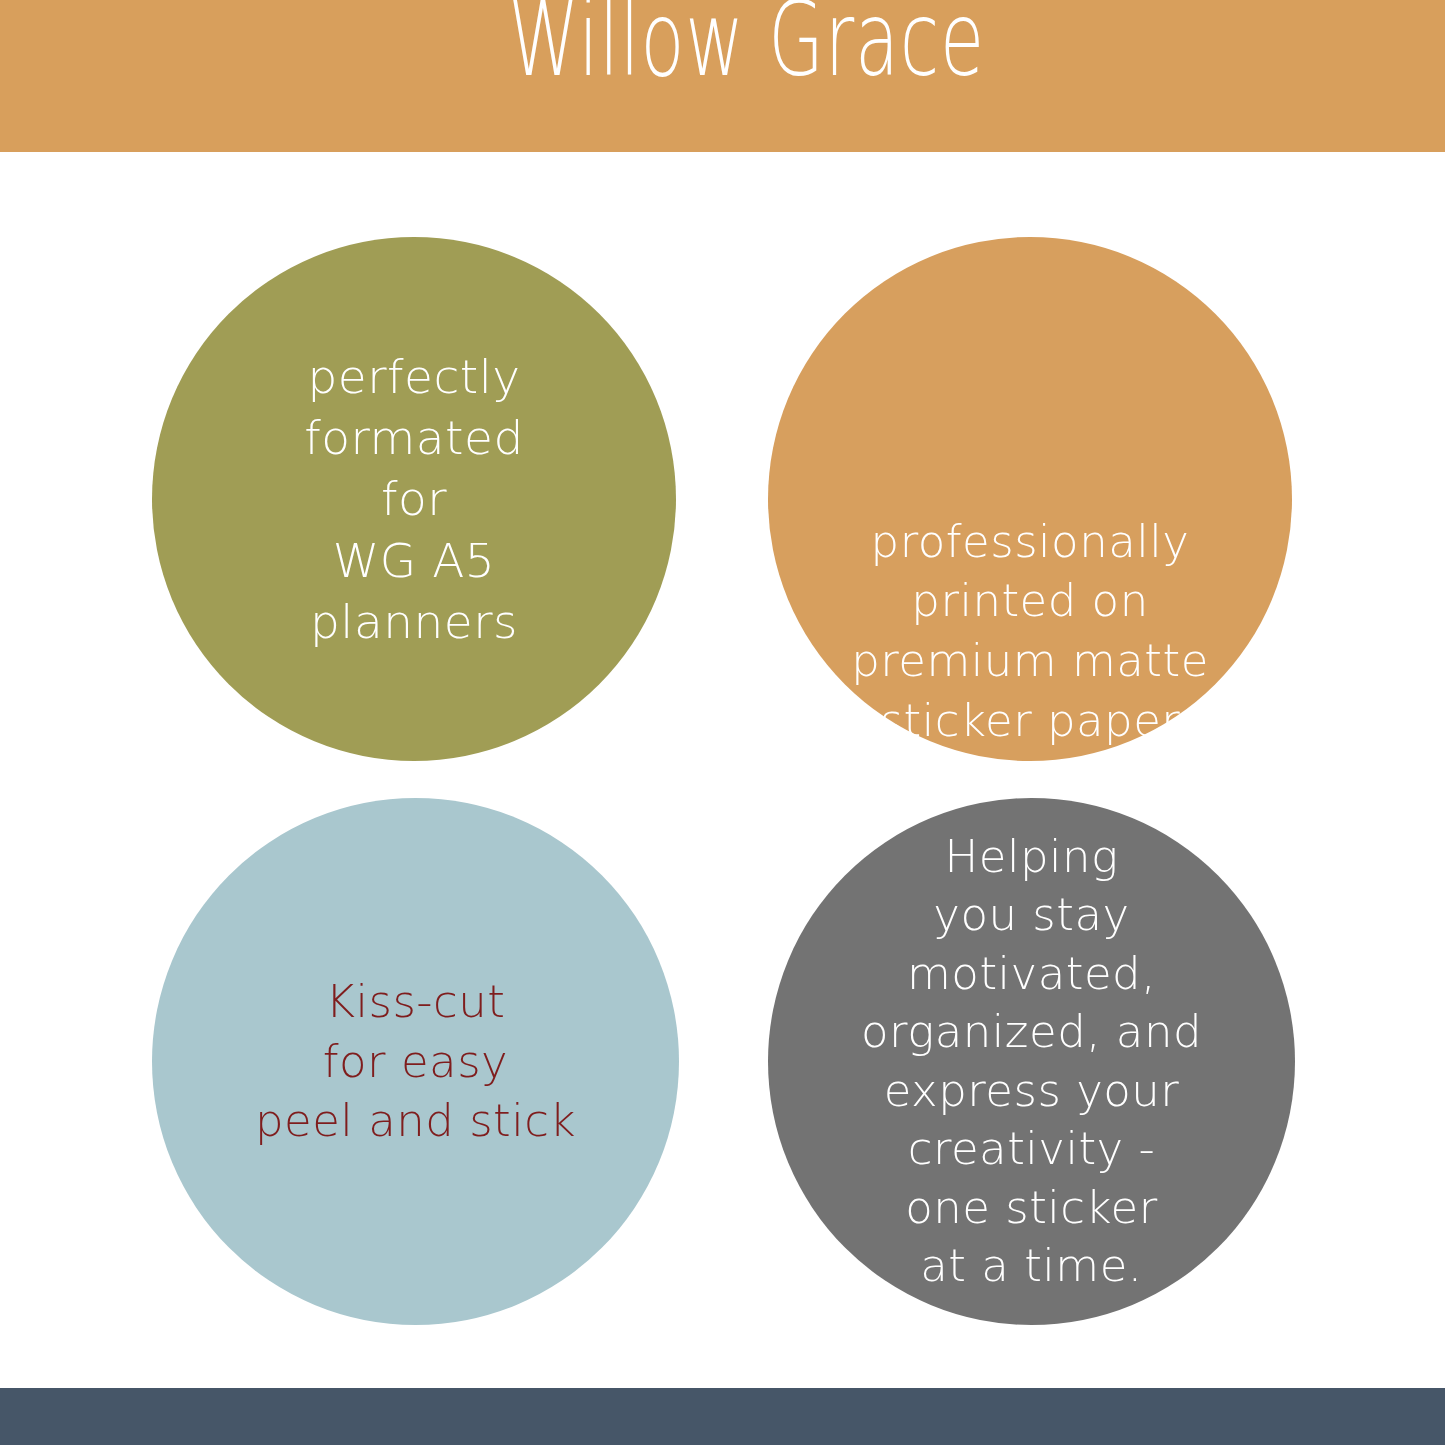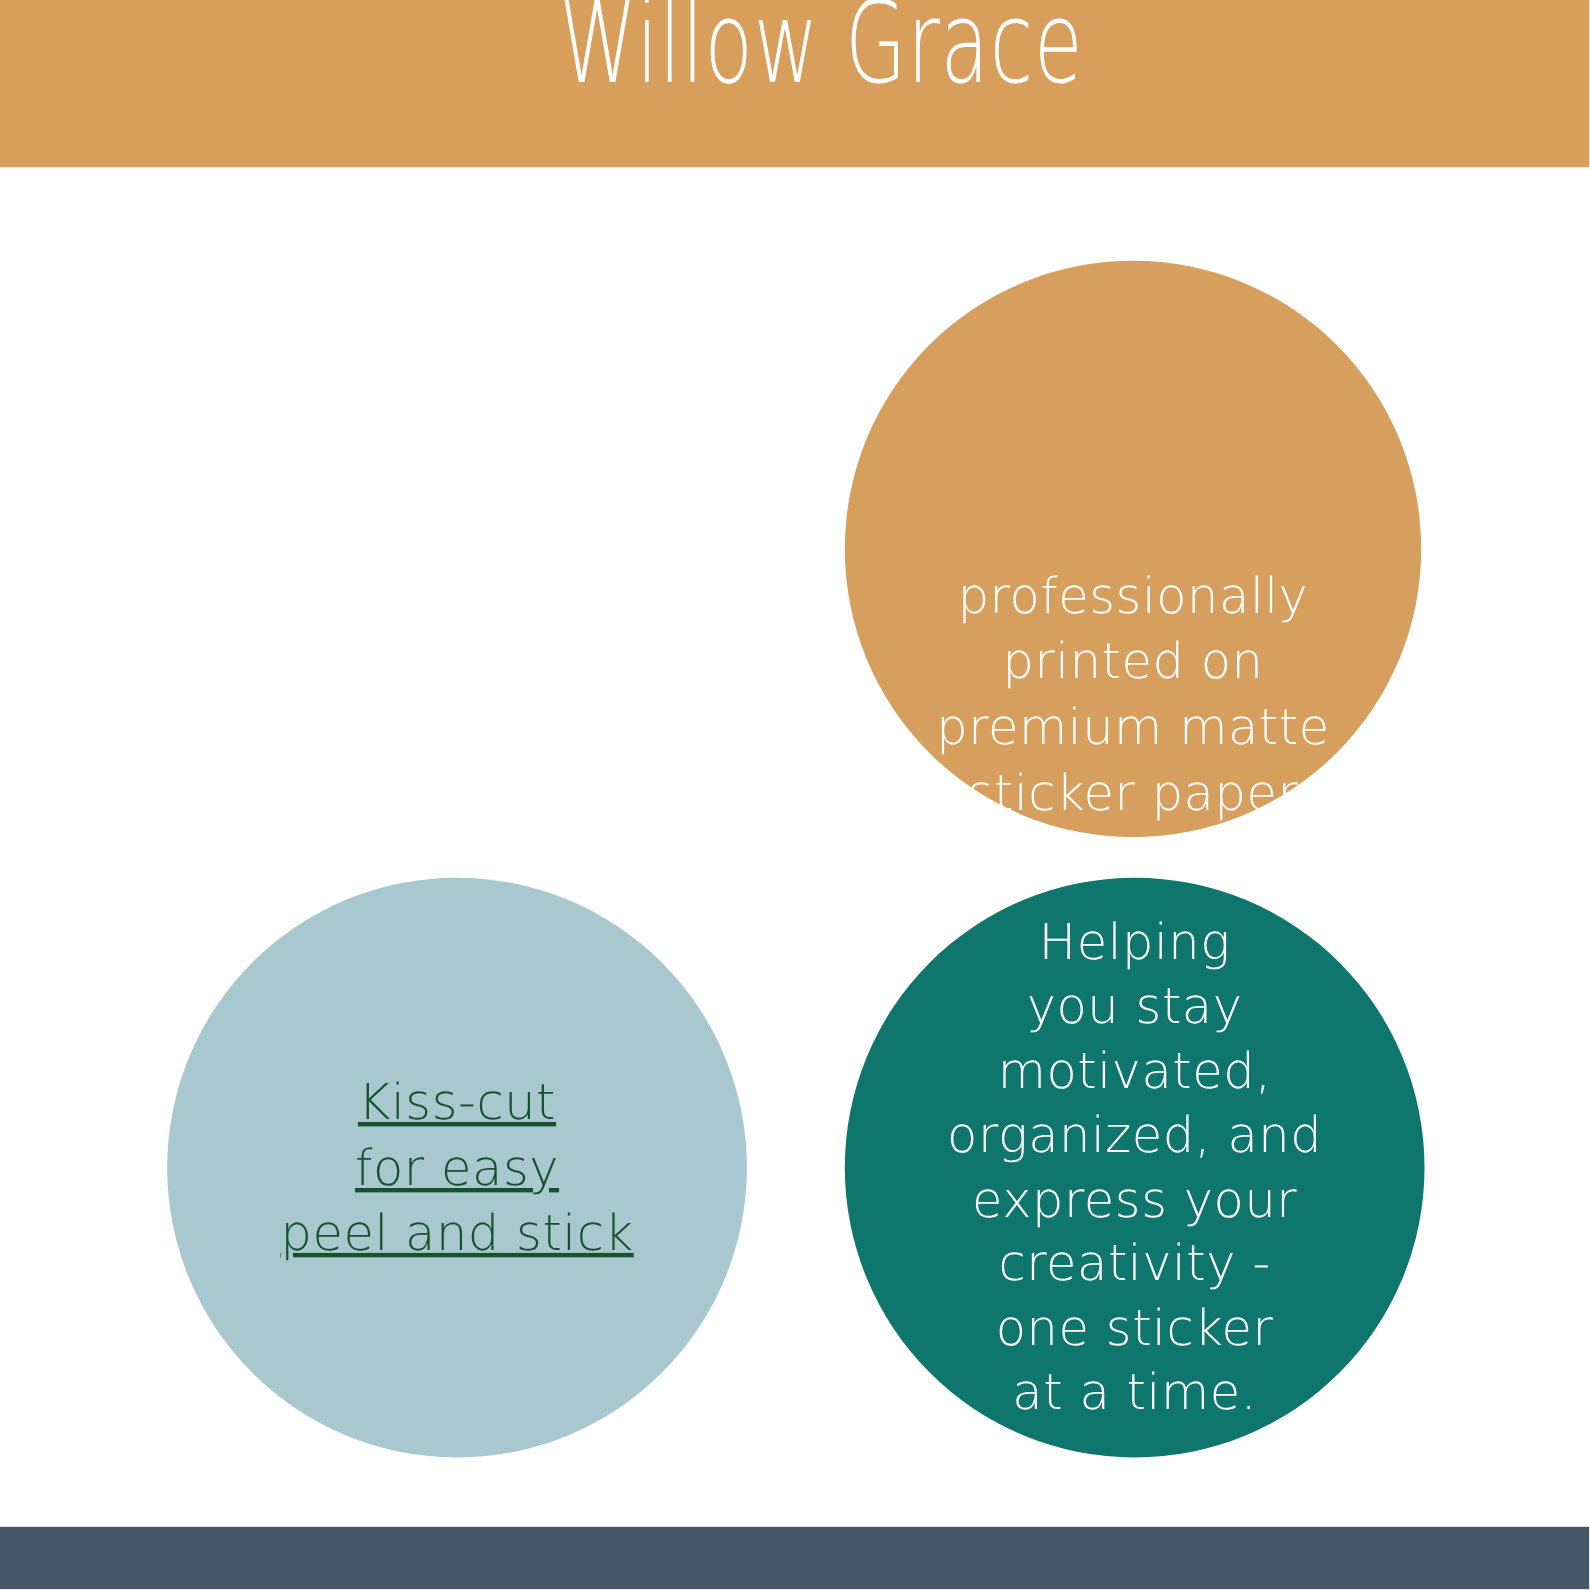--- a/index.html
+++ b/index.html
@@ -137,35 +137,42 @@
 <body>
 
 <div id="page">
 
   <div class="header-band" style="background: rgb(216, 159, 92);">
     <div class="brand-title" style="color: rgb(255, 255, 255);">Willow Grace</div>
   </div>
 
   <div class="features">
 
+    <div class="feature-circle" id="circle-green" style="background: rgb(160, 157, 85);">
+      <div class="feature-text" style="color: rgb(255, 255, 255);">perfectly
+formated
+for
+WG A5
+planners</div>
+    </div>
 
     <div class="feature-circle" id="circle-orange" style="background: rgb(215, 159, 94);">
       <div class="feature-text" style="color: rgb(255, 255, 255);">professionally
 printed on
 premium matte
 sticker paper</div>
     </div>
 
     <div class="feature-circle" id="circle-blue" style="background: rgb(169, 199, 206);">
-      <div class="feature-text" style="color: #14532d; text-decoration: underline;">Kiss-cut
+      <div class="feature-text" style="color: #7f1d1d;">Kiss-cut
 for easy
 peel and stick</div>
     </div>
 
-    <div class="feature-circle" id="circle-salmon" style="background: #0f766e;">
+    <div class="feature-circle" id="circle-salmon" style="background: #737373;">
       <div class="feature-text" style="color: rgb(255, 255, 255);">Helping
 you stay
 motivated,
 organized, and
 express your
 creativity -
 one sticker
 at a time.</div>
     </div>
 

